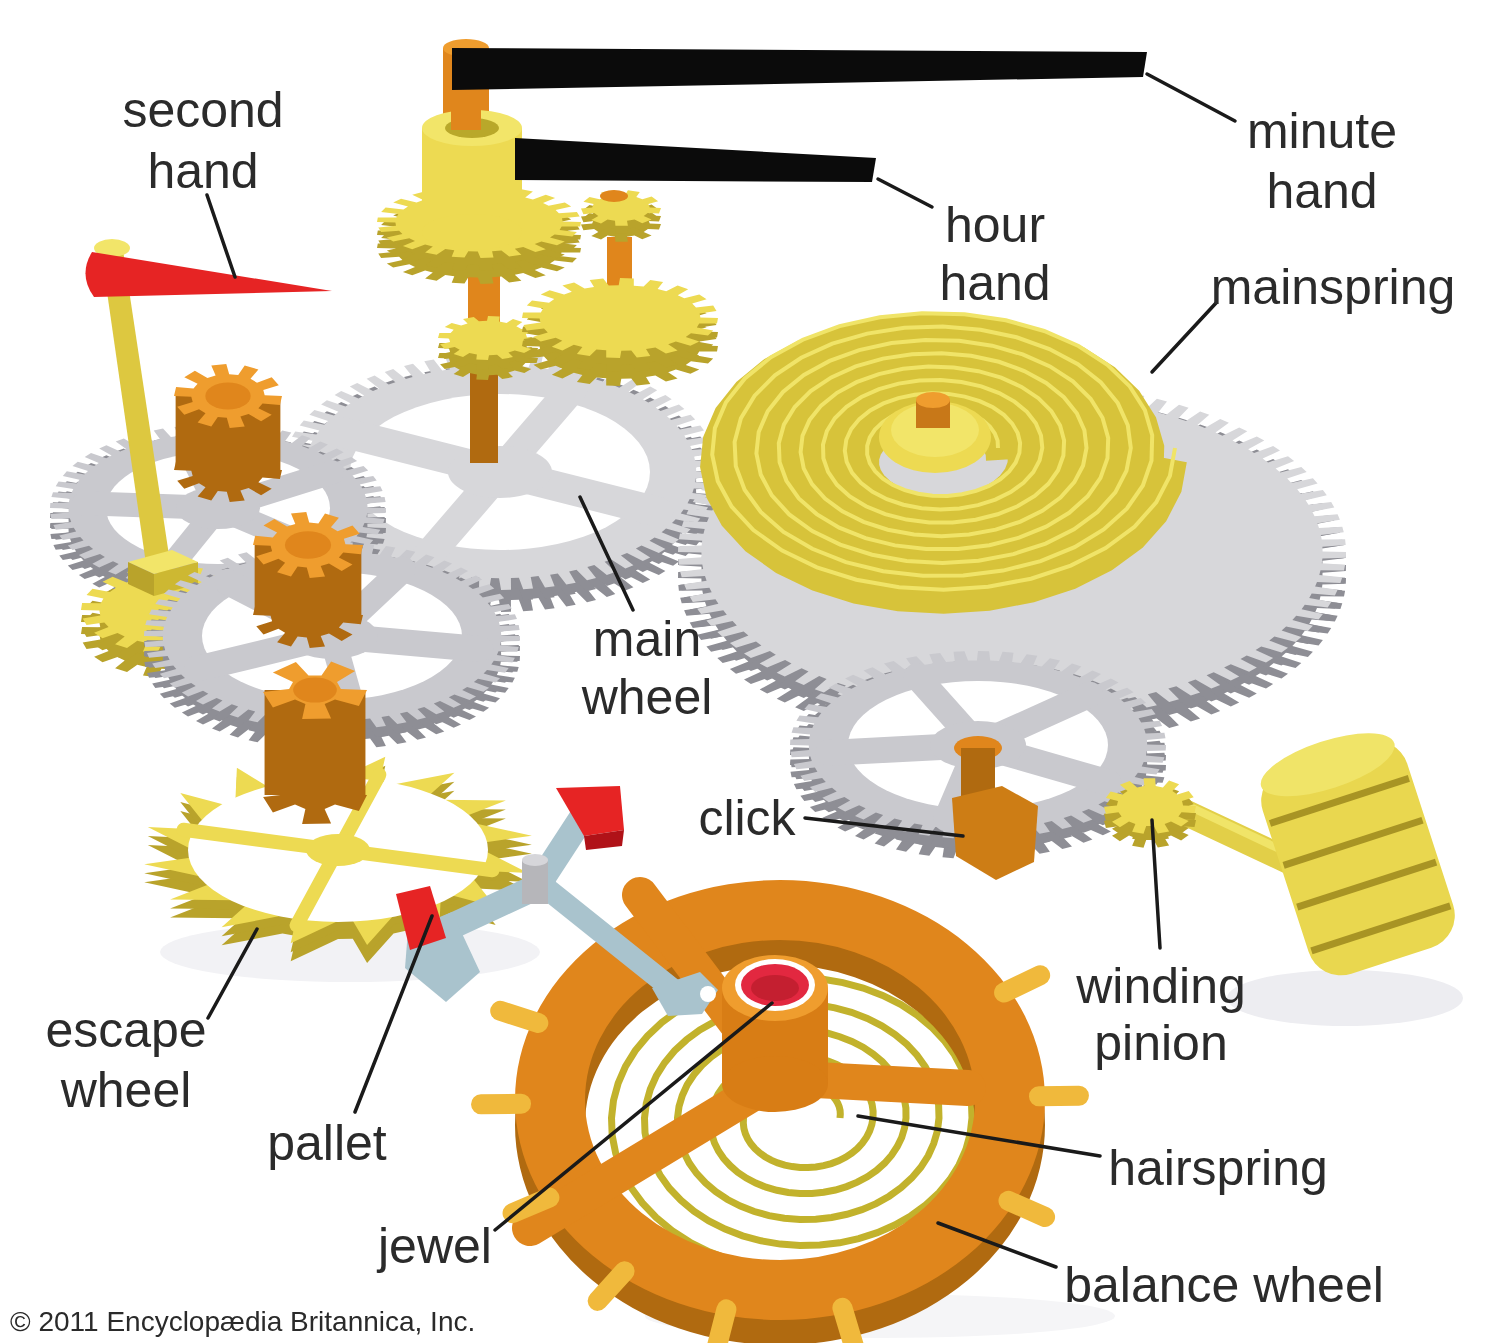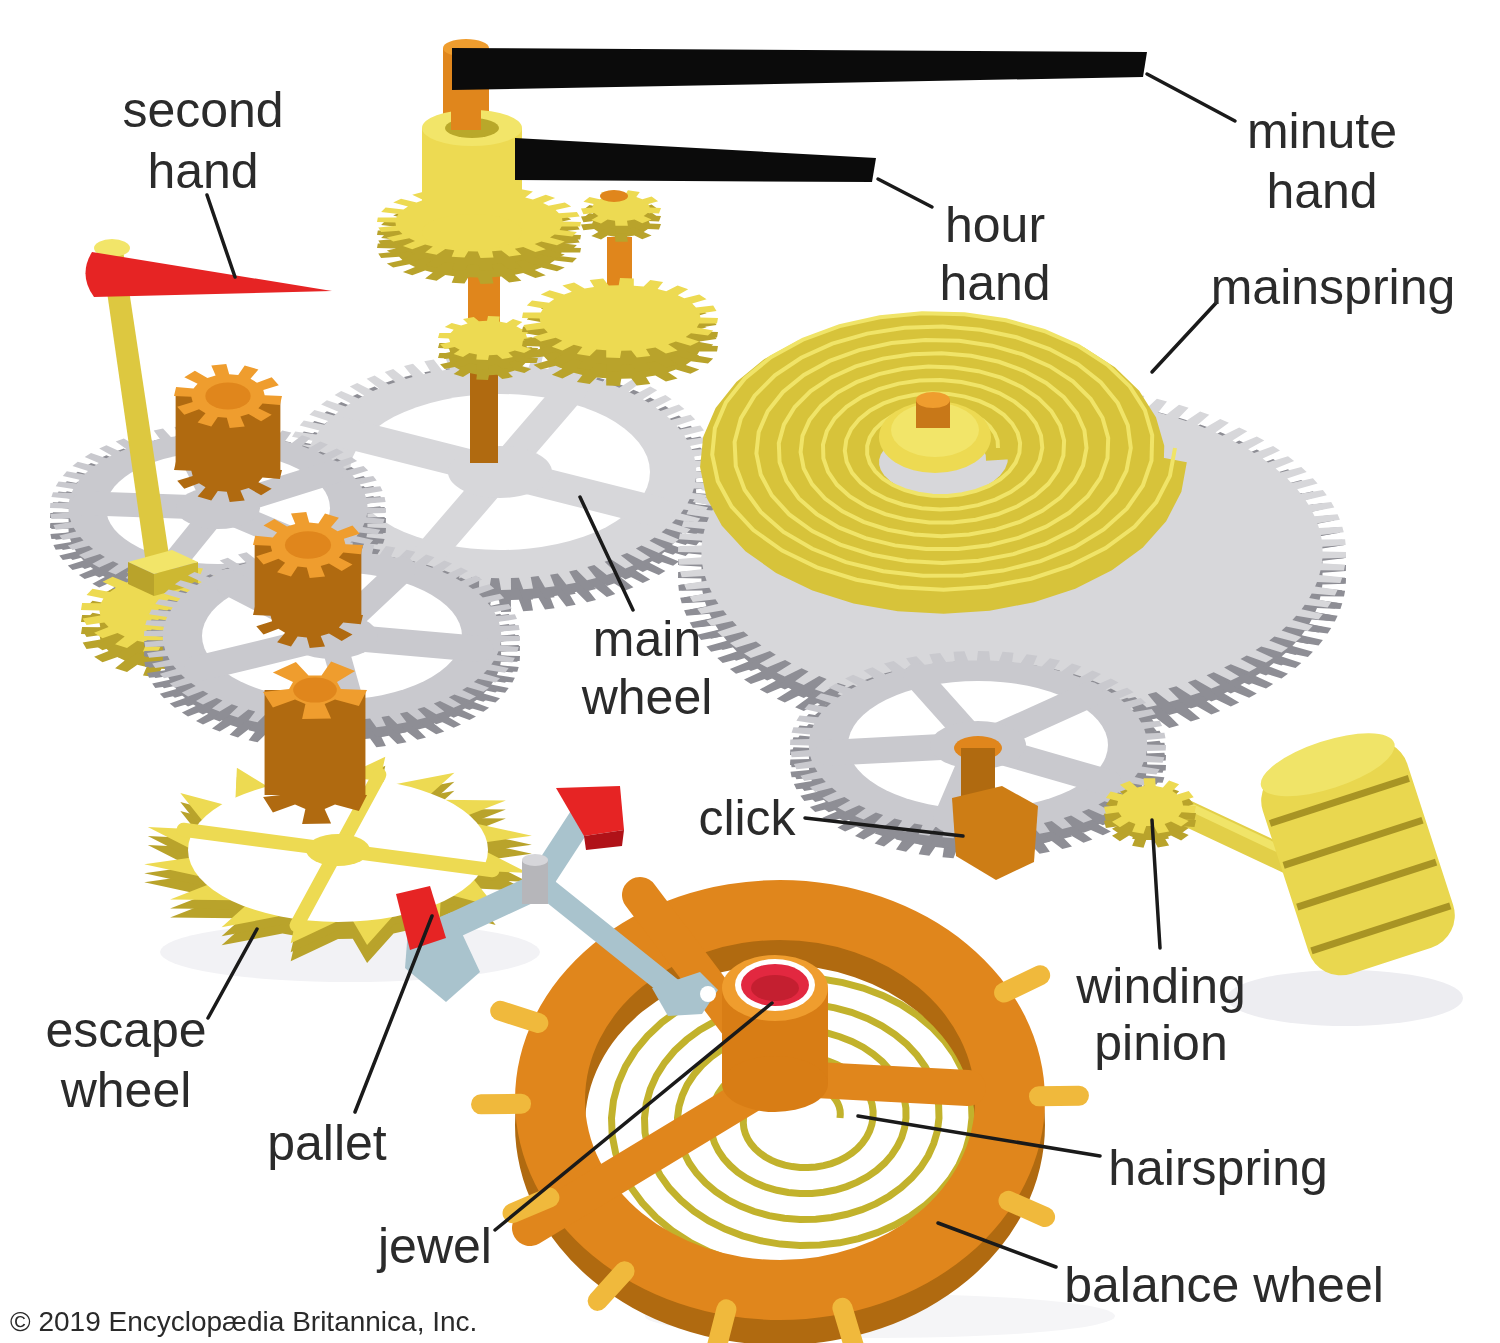--- a/index.html
+++ b/index.html
@@ -224,14 +224,14 @@
       <text x="1333" y="304" text-anchor="middle" font-size="50" fill="#2b2b2b"><tspan x="1333" dy="0">mainspring</tspan></text>
       <text x="647" y="656" text-anchor="middle" font-size="50" fill="#2b2b2b"><tspan x="647" dy="0">main</tspan><tspan x="647" dy="58">wheel</tspan></text>
       <text x="747" y="835" text-anchor="middle" font-size="50" fill="#2b2b2b"><tspan x="747" dy="0">click</tspan></text>
       <text x="126" y="1047" text-anchor="middle" font-size="50" fill="#2b2b2b"><tspan x="126" dy="0">escape</tspan><tspan x="126" dy="60">wheel</tspan></text>
       <text x="327" y="1160" text-anchor="middle" font-size="50" fill="#2b2b2b"><tspan x="327" dy="0">pallet</tspan></text>
       <text x="435" y="1263" text-anchor="middle" font-size="50" fill="#2b2b2b"><tspan x="435" dy="0">jewel</tspan></text>
       <text x="1161" y="1003" text-anchor="middle" font-size="50" fill="#2b2b2b"><tspan x="1161" dy="0">winding</tspan><tspan x="1161" dy="57">pinion</tspan></text>
       <text x="1218" y="1185" text-anchor="middle" font-size="50" fill="#2b2b2b"><tspan x="1218" dy="0">hairspring</tspan></text>
       <text x="1224" y="1302" text-anchor="middle" font-size="50" fill="#2b2b2b"><tspan x="1224" dy="0">balance wheel</tspan></text>
     </svg>
-  <div class="copyright">© 2019 Encyclopædia Britannica, Inc.</div>
+  <div class="copyright">© 2011 Encyclopædia Britannica, Inc.</div>
 </div>
 
 </body></html>

